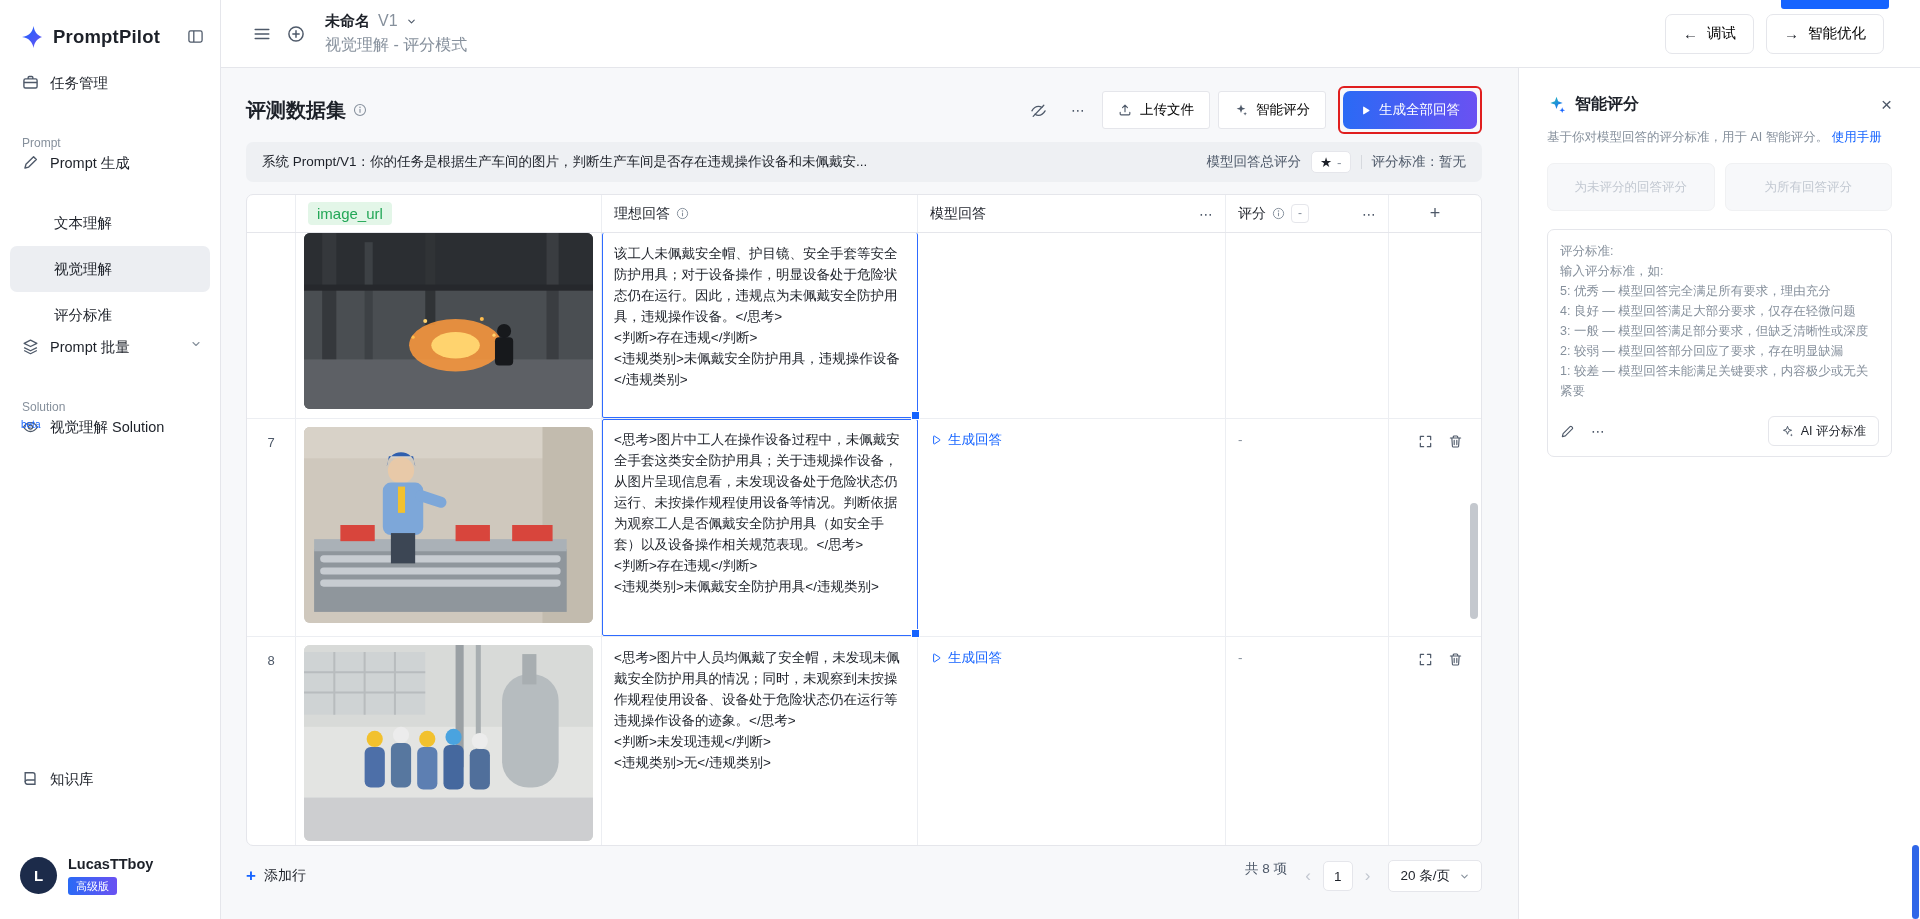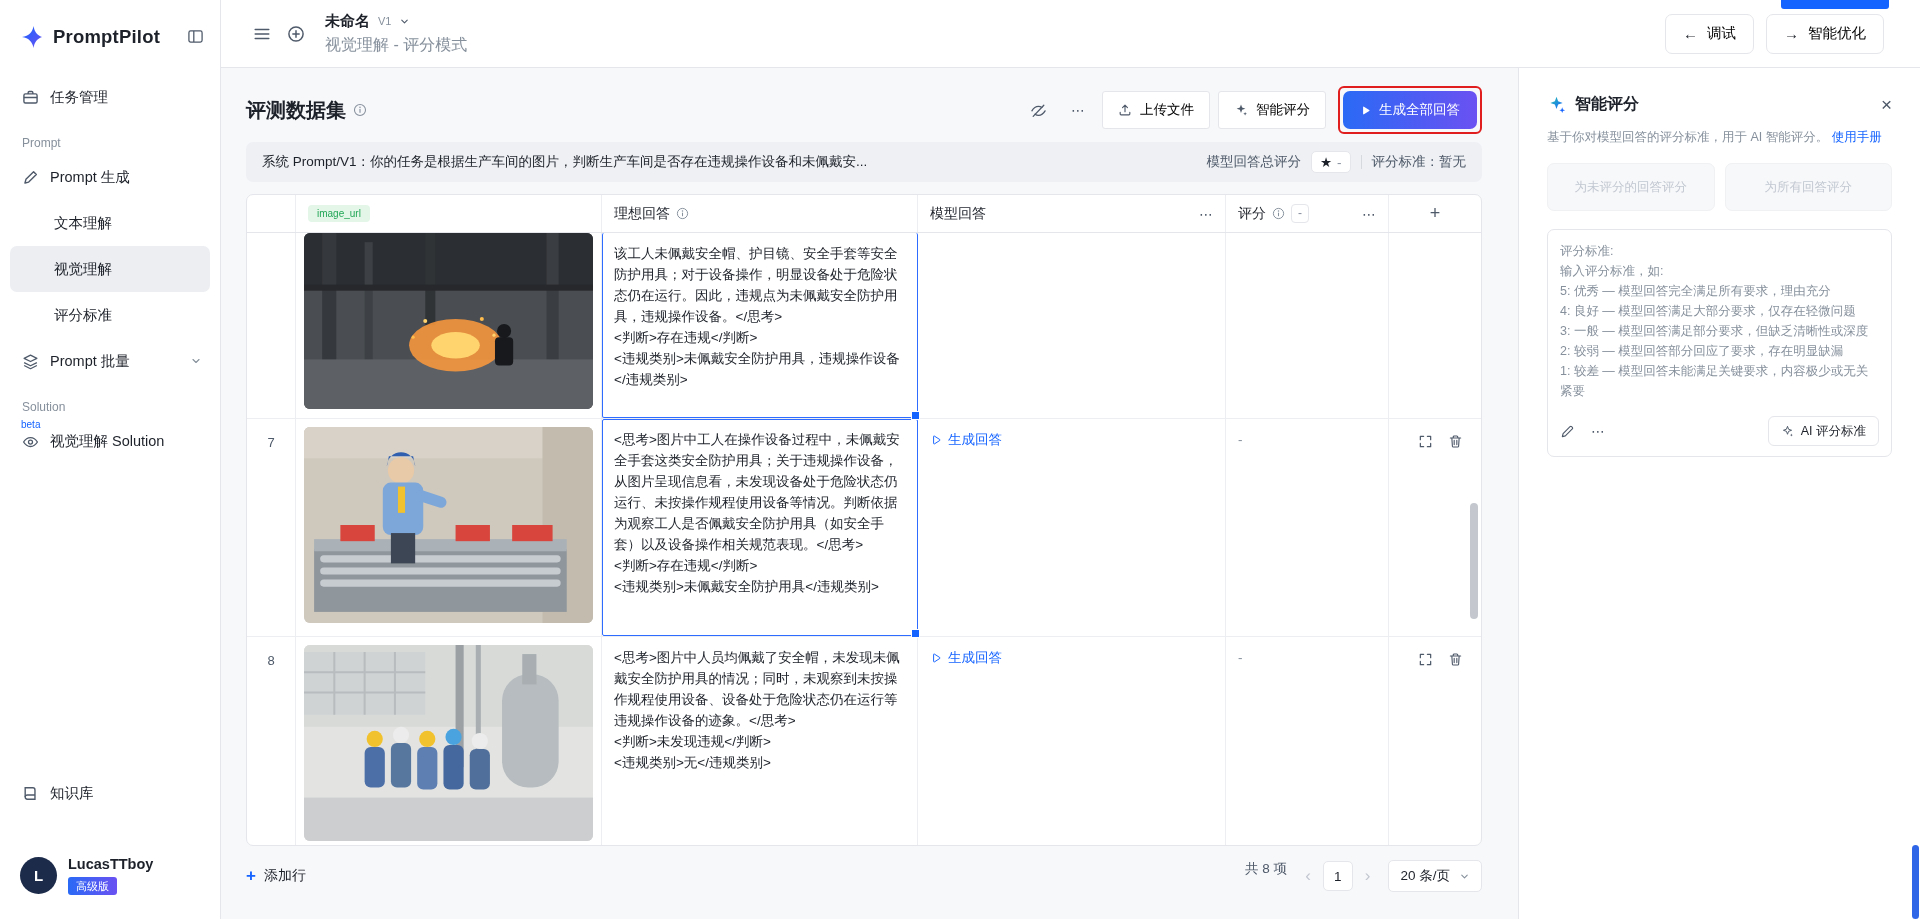--- a/index.html
+++ b/index.html
@@ -12,21 +12,21 @@
   .app{position:relative;width:1920px;height:919px;overflow:hidden;background:#fff}
   svg{display:block}
   .ic{flex:0 0 auto;color:var(--text2)}
 
   
   .sidebar{position:absolute;left:0;top:0;bottom:0;width:221px;background:#fff;border-right:1px solid var(--border);display:flex;flex-direction:column;z-index:5}
   .logo-row{display:flex;align-items:center;gap:9px;padding:21px 16px 10px 20px;height:62px}
   .logo-mark{width:24px;height:24px}
   .logo-text{font-size:18.5px;font-weight:700;letter-spacing:.2px}
   .collapse-btn{margin-left:auto;color:#4e5969;cursor:pointer}
-  .nav-item{height:46px;display:flex;align-items:center;gap:11px;padding:0 18px 0 22px;font-size:14.5px;color:var(--text);cursor:pointer}
+  .nav-item{height:46px;display:flex;gap:11px;padding:0 18px 0 22px;font-size:14.5px;color:var(--text);cursor:pointer}
   .nav-item.first{margin-top:12px}
   .nav-item.blue{color:var(--blue)}
   .nav-item .chev{margin-left:auto;color:#86909c}
   .nav-item.blue .chev{color:var(--blue)}
   .section-label{font-size:12px;color:#86909c;padding:16px 22px 4px}
   .nav-sub{height:46px;display:flex;align-items:center;padding:0 16px 0 44px;margin:0 10px;font-size:14.5px;border-radius:7px;cursor:pointer}
   .nav-sub.selected{background:#eceef2;font-weight:500}
   .nav-solution{position:relative}
   .beta-tag{position:absolute;left:21px;top:1px;font-size:10px;color:var(--blue);font-weight:400}
   .sidebar-bottom{margin-top:auto}
@@ -35,21 +35,21 @@
   .avatar{width:37px;height:37px;border-radius:50%;background:#1c2b4a;color:#fff;display:flex;align-items:center;justify-content:center;font-size:15px;font-weight:600}
   .user-name{font-size:14.5px;font-weight:600;line-height:17px}
   .plan-badge{display:inline-block;margin-top:4px;background:linear-gradient(90deg,#2a6af5,#6a51f2);color:#fff;font-size:11px;line-height:12px;padding:3px 8px;border-radius:3px}
 
   
   .topbar{position:absolute;left:221px;top:0;right:0;height:68px;background:#fff;border-bottom:1px solid var(--border);display:flex;align-items:center;z-index:4}
   .tb-icon-btn{width:34px;height:34px;display:flex;align-items:center;justify-content:center;color:#4e5969;cursor:pointer;border-radius:6px}
   .tb-icon-btn.h1{margin-left:24px}
   .title-block{margin-left:12px}
   .title-line{display:flex;align-items:center;gap:8px;font-size:15px;font-weight:600}
-  .version{font-size:11px;color:#86909c;font-weight:400}
+  .version{font-size:16px;color:#86909c;font-weight:400}
   .subtitle{font-size:16px;color:#86909c;margin-top:4px}
   .tb-right{margin-left:auto;display:flex;gap:12px;margin-right:36px}
   .btn-outline{height:40px;display:flex;align-items:center;gap:9px;padding:0 17px;border:1px solid var(--border);border-radius:7px;background:#fff;font-size:14.5px;cursor:pointer}
   .btn-outline .arr{font-size:15px;color:var(--text)}
 
   
   .content{position:absolute;left:221px;top:68px;width:1298px;bottom:0;background:var(--bg);padding:18px 0 0 25px}
   .content-head{width:1236px;display:flex;align-items:center;height:48px}
   .page-title{display:flex;align-items:center;gap:7px;font-size:20px;font-weight:600}
   .toolbar{margin-left:auto;display:flex;align-items:center;gap:8px}
@@ -65,21 +65,21 @@
   .score-chip{display:flex;align-items:center;gap:5px;background:#fff;border:1px solid var(--border);border-radius:5px;padding:2px 8px;color:var(--text)}
   .score-chip .dash{color:#86909c}
   .pb-divider{width:1px;height:14px;background:#d6d9de}
 
   
   .table-card{position:relative;width:1236px;height:652px;margin-top:12px;background:#fff;border:1px solid var(--border);border-radius:7px;overflow:hidden}
   .t-head{display:grid;grid-template-columns:49px 306px 316px 308px 163px minmax(0,1fr);height:38px;border-bottom:1px solid var(--border)}
   .th{display:flex;align-items:center;gap:6px;padding:0 12px;font-size:14px;font-weight:500;border-right:1px solid var(--border2)}
   .th:last-child{border-right:none;justify-content:center}
   .th .ml{margin-left:auto;color:#4e5969}
-  .tag-green{background:#e3f6e8;color:#23a757;font-size:10px;font-weight:500;padding:3px 9px;border-radius:4px}
+  .tag-green{background:#e3f6e8;color:#23a757;font-size:15px;font-weight:500;padding:3px 9px;border-radius:4px}
   .mini-chip{border:1px solid var(--border);border-radius:4px;color:#86909c;font-size:12px;padding:0 6px;line-height:17px}
   .plus-col{color:#4e5969;font-size:18px}
 
   .t-row{display:grid;grid-template-columns:49px 306px 316px 308px 163px minmax(0,1fr);border-bottom:1px solid var(--border2)}
   .r6{height:186px}.r7{height:218px}.r8{height:211px}
   .td{position:relative;border-right:1px solid var(--border2);padding:10px 12px;font-size:13.5px;line-height:21px}
   .td:last-child{border-right:none}
   .td-num{padding:13px 0;text-align:center;color:var(--text2);font-size:13px}
   .td-img{padding:8px}
   .r6 .td-img{padding-top:0}

